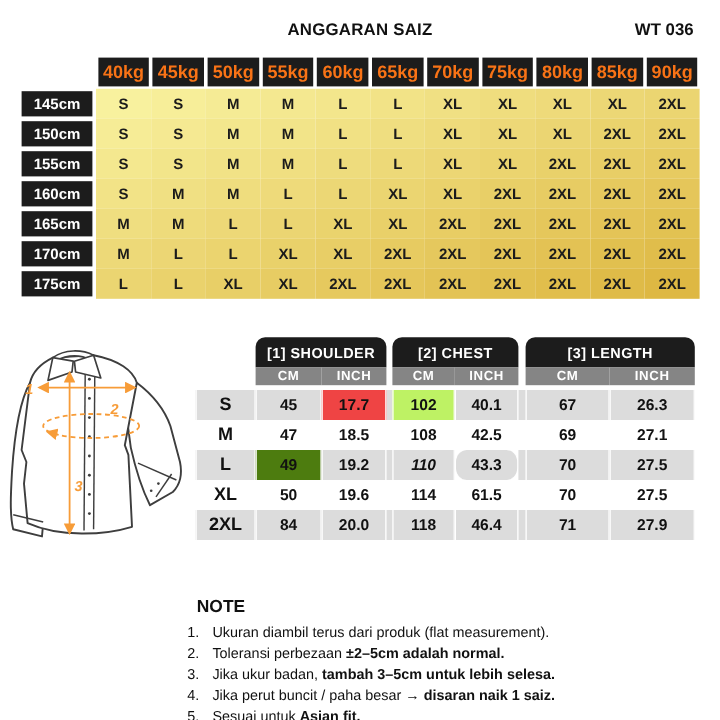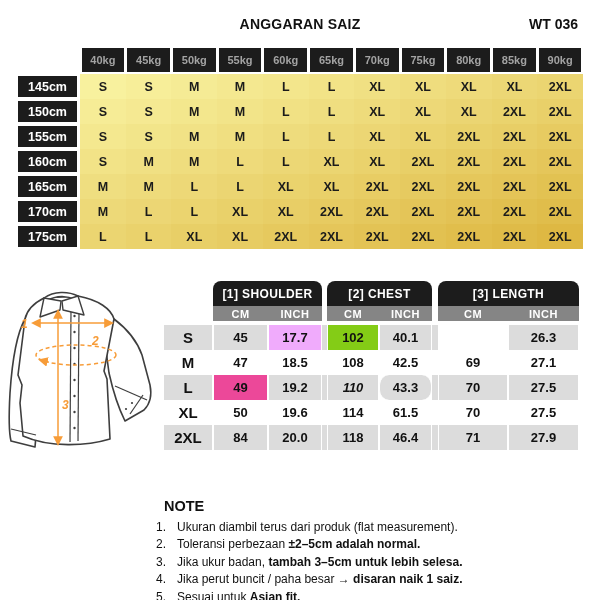--- a/index.html
+++ b/index.html
@@ -8,21 +8,21 @@
 
   .title{position:absolute;top:16px;left:0;width:600px;text-align:center;
          font-size:14px;font-weight:700;letter-spacing:.2px;}
   .code{position:absolute;top:16px;right:22px;font-size:14px;font-weight:700;}
 
   
   #size-matrix{position:absolute;left:18px;top:48px;width:565px;display:grid;
                grid-template-columns:62px repeat(11,1fr);
                grid-template-rows:26px repeat(7,25px);}
   .m-corner{background:transparent;}
-  .m-kg{background:#1c1c1c;color:#a3a3a3;font-weight:700;font-size:11px;
+  .m-kg{background:#1c1c1c;color:#f97316;font-weight:700;font-size:15px;
         display:flex;align-items:center;justify-content:center;margin:0 1.5px 2px 1.5px;}
   .m-h{background:#1c1c1c;color:#fff;font-weight:700;font-size:12.5px;
        display:flex;align-items:center;justify-content:center;margin:2px 3px 2px 0;}
   .m-cell{display:flex;align-items:center;justify-content:center;
           font-weight:700;font-size:12.5px;color:#1b1b1b;}
 
   
   #measure-table{position:absolute;left:163px;top:281px;display:grid;
                  grid-template-columns:50px 55px 54px 5px 52px 53px 6px 70px 71px;
                  grid-template-rows:25px 15px 4px repeat(5,25px);}
@@ -205,37 +205,38 @@
     <div class="mu" style="grid-column: 2; background: rgb(133, 133, 133);">CM</div>
     <div class="mu" style="grid-column: 3; background: rgb(133, 133, 133);">INCH</div>
     <div class="mu" style="grid-column: 5; background: rgb(133, 133, 133);">CM</div>
     <div class="mu" style="grid-column: 6; background: rgb(133, 133, 133);">INCH</div>
     <div class="mu" style="grid-column: 8; background: rgb(133, 133, 133);">CM</div>
     <div class="mu" style="grid-column: 9; background: rgb(133, 133, 133);">INCH</div>
     <div class="ml" style="grid-area: 4 / 1; background: rgb(220, 220, 220);">S</div>
     <div style="grid-area: 4 / 4; background: rgb(220, 220, 220);"></div>
     <div style="grid-area: 4 / 7; background: rgb(220, 220, 220);"></div>
     <div class="mv" style="grid-area: 4 / 2; background: rgb(220, 220, 220);">45</div>
-    <div class="mv" style="grid-area: 4 / 3; background: #f0abfc;">17.7</div>
-    <div class="mv" style="grid-area: 4 / 5; background: #84cc16; text-align: center;">102</div>
+    <div class="mv" style="grid-area: 4 / 3; background: #ef4444;">17.7</div>
+    <div class="mv" style="grid-area: 4 / 5; background: #bef264; text-align: center;">102</div>
     <div class="mv" style="grid-area: 4 / 6; background: rgb(220, 220, 220);">40.1</div>
+    <div class="mv" style="grid-area: 4 / 8; background: rgb(220, 220, 220);">67</div>
     <div class="mv" style="grid-area: 4 / 9; background: rgb(220, 220, 220);">26.3</div>
     <div class="ml" style="grid-area: 5 / 1;">M</div>
     <div style="grid-area: 5 / 4;"></div>
     <div style="grid-area: 5 / 7;"></div>
     <div class="mv" style="grid-area: 5 / 2;">47</div>
     <div class="mv" style="grid-area: 5 / 3;">18.5</div>
     <div class="mv" style="grid-area: 5 / 5;">108</div>
     <div class="mv" style="grid-area: 5 / 6;">42.5</div>
     <div class="mv" style="grid-area: 5 / 8;">69</div>
     <div class="mv" style="grid-area: 5 / 9;">27.1</div>
     <div class="ml" style="grid-area: 6 / 1; background: rgb(220, 220, 220);">L</div>
     <div style="grid-area: 6 / 4; background: rgb(220, 220, 220);"></div>
     <div style="grid-area: 6 / 7; background: rgb(220, 220, 220);"></div>
-    <div class="mv" style="grid-area: 6 / 2; background: #ec4899;">49</div>
+    <div class="mv" style="grid-area: 6 / 2; background: #4d7c0f;">49</div>
     <div class="mv" style="grid-area: 6 / 3; background: rgb(220, 220, 220);">19.2</div>
     <div class="mv" style="grid-area: 6 / 5; background: rgb(220, 220, 220); font-style: italic;">110</div>
     <div class="mv" style="grid-area: 6 / 6; background: rgb(220, 220, 220); border-radius: 10px;">43.3</div>
     <div class="mv" style="grid-area: 6 / 8; background: rgb(220, 220, 220);">70</div>
     <div class="mv" style="grid-area: 6 / 9; background: rgb(220, 220, 220);">27.5</div>
     <div class="ml" style="grid-area: 7 / 1;">XL</div>
     <div style="grid-area: 7 / 4;"></div>
     <div style="grid-area: 7 / 7;"></div>
     <div class="mv" style="grid-area: 7 / 2;">50</div>
     <div class="mv" style="grid-area: 7 / 3;">19.6</div>

